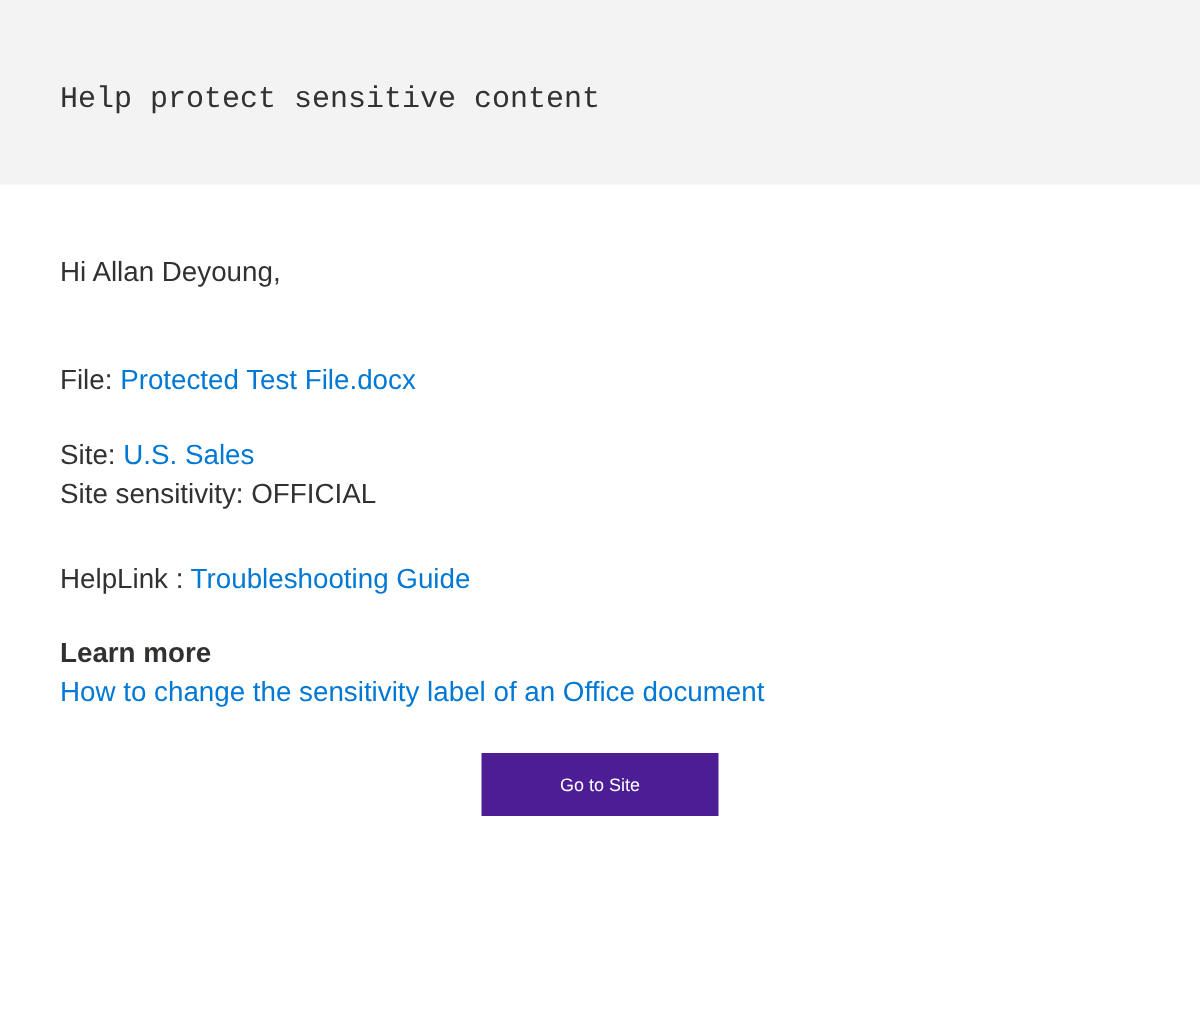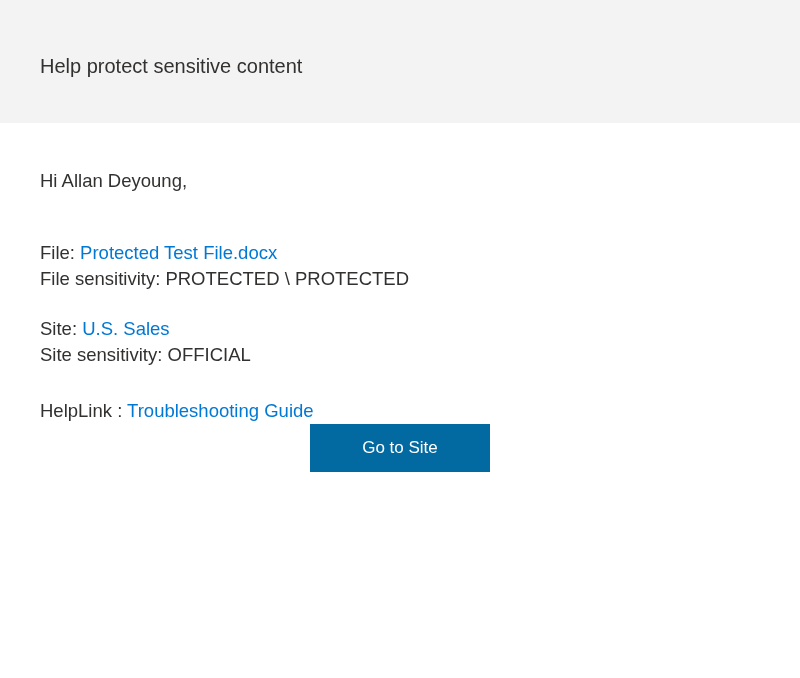--- a/index.html
+++ b/index.html
@@ -14,20 +14,21 @@
       background: #ffffff;
     }
     .header {
       background: #f3f3f3;
       padding: 55px 40px 45px 40px;
     }
     .header-title {
       font-size: 20px;
       font-weight: 400;
       color: #323130;
+      font-family: Liberation Mono, monospace;
     }
     .content {
       padding: 45px 40px 30px 40px;
       font-size: 18.5px;
       line-height: 1.4;
       color: #323130;
     }
     .greeting {
       margin-bottom: 40px;
     }
@@ -35,41 +36,42 @@
       margin-bottom: 24px;
     }
     .file-block {
       margin-bottom: 24px;
       margin-top: 46px;
     }
     .site-block {
       margin-bottom: 31px;
     }
     .help-block {
+      margin-bottom: 24px;
     }
     .learn-block {
       margin-bottom: 28px;
     }
     .label-strong {
       font-weight: 700;
     }
     a.link, span.link {
       color: #0078d4;
       text-decoration: none;
       cursor: pointer;
     }
     .button-row {
       display: flex;
       justify-content: center;
     }
     .primary-btn {
-      background: #0369a1;
+      background: #4c1d95;
       color: #ffffff;
       border: none;
-      font-size: 17px;
+      font-size: 12px;
       font-weight: 400;
       padding: 14px 52px;
       cursor: pointer;
       font-family: inherit;
     }
   </style>
 </head>
 <body>
 
 <div class="header">
@@ -77,35 +79,36 @@
 </div>
 
 <div class="content">
   <div class="greeting">Hi Allan Deyoung,</div>
 
 
   <div class="file-block">
     <div>
       <span>File: </span><span class="link">Protected Test File.docx</span>
     </div>
-    <div>
-      <span>File sensitivity: </span><span>PROTECTED \ PROTECTED</span>
-    </div>
   </div>
 
   <div class="site-block">
     <div>
       <span>Site: </span><span class="link">U.S. Sales</span>
     </div>
     <div>
       <span>Site sensitivity: </span><span>OFFICIAL</span>
     </div>
   </div>
 
   <div class="help-block">
     <span>HelpLink : </span><span class="link">Troubleshooting Guide</span>
   </div>
 
+  <div class="learn-block">
+    <div class="label-strong">Learn more</div>
+    <div><span class="link">How to change the sensitivity label of an Office document</span></div>
+  </div>
 
   <div class="button-row">
     <button class="primary-btn">Go to Site</button>
   </div>
 </div>
 
 </body></html>

